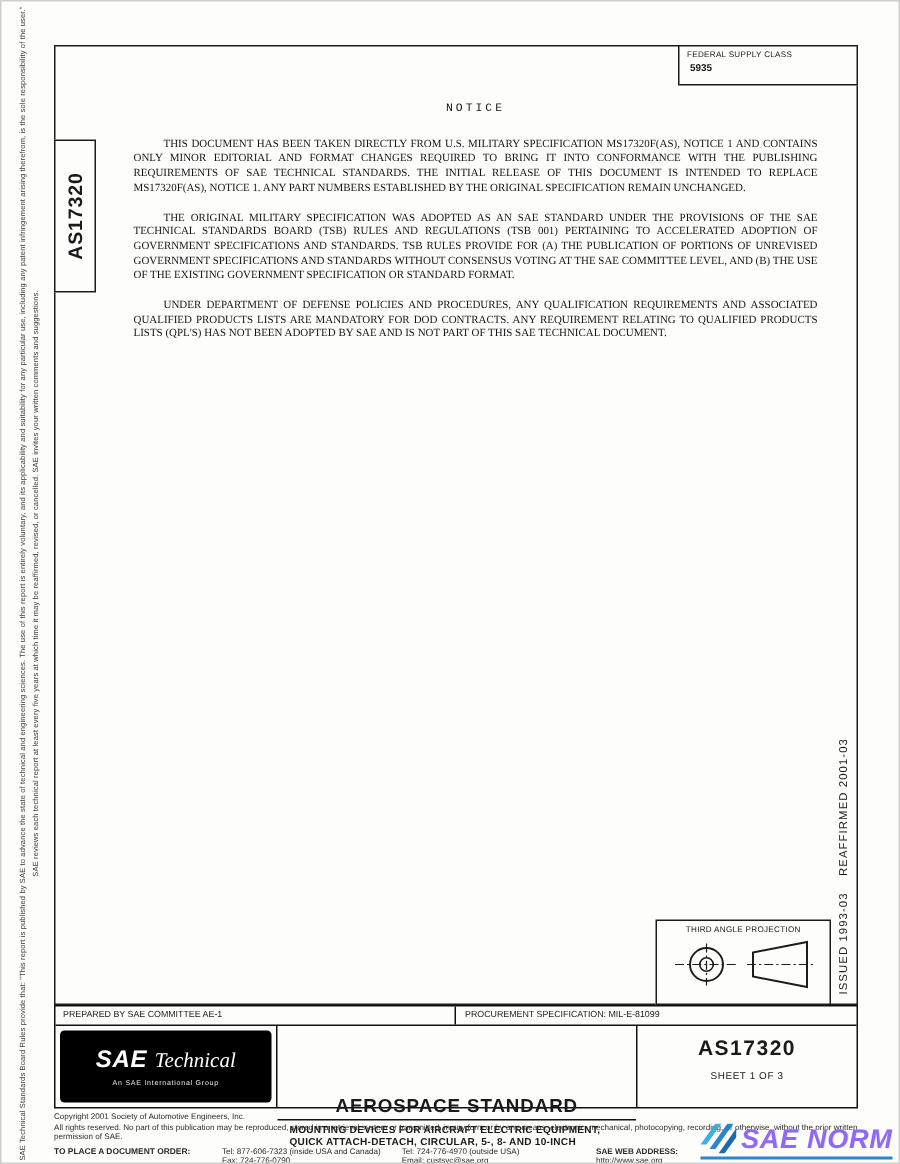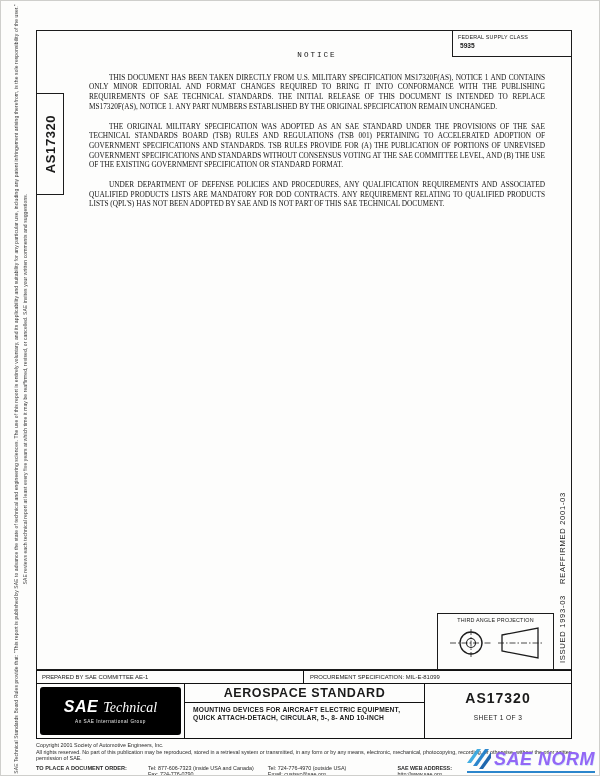--- a/index.html
+++ b/index.html
@@ -18,21 +18,21 @@
   .doc-tab{position:absolute;left:35px;top:92px;width:28px;height:102px;border:1.3px solid #1c1c1c;box-sizing:border-box;background:#fdfdfc;}
   .rot-center{position:absolute;left:50%;top:50%;transform:translate(-50%,-50%) rotate(-90deg);white-space:nowrap;}
   .doc-tab .rot-center{font-weight:bold;font-size:13px;letter-spacing:.6px;}
 
   
   .left-disclaimer{position:absolute;left:19px;top:388px;transform:translate(-50%,-50%) rotate(-90deg);
         display:flex;flex-direction:column;gap:3px;align-items:center;color:#3a3a3a;}
   .left-disclaimer div{white-space:nowrap;font-size:5px;letter-spacing:.1px;}
 
   
-  .notice{position:absolute;left:88px;top:50px;width:456px;
+  .notice{position:absolute;left:88px;top:68px;width:456px;
         font-family:"Liberation Mono","DejaVu Sans Mono",monospace;font-size:7.3px;line-height:9.7px;color:#141414;}
   .notice-heading{text-align:center;font-size:7.6px;letter-spacing:2px;margin-bottom:12px;}
   .notice p{margin:0 0 10px 0;text-indent:20px;text-align:justify;font-family:Liberation Serif, serif;}
 
   
   .vlabel{position:absolute;transform:translate(-50%,-50%) rotate(-90deg);white-space:nowrap;
         font-size:7.6px;letter-spacing:.7px;color:#1c1c1c;}
   .vlabel.reaffirmed{left:561px;top:537px;}
   .vlabel.issued{left:561px;top:628px;}
 
@@ -50,21 +50,21 @@
   .tb-procurement{flex:1;padding-left:6px;}
   .tb-row2{flex:1;display:flex;min-height:0;}
   .tb-logo-cell{width:148px;border-right:1px solid #111;box-sizing:border-box;padding:3px;}
   .sae-logo{background:#000;color:#fff;width:100%;height:100%;box-sizing:border-box;border-radius:3px;
         display:flex;flex-direction:column;align-items:center;justify-content:center;}
   .sae-logo-row{display:flex;align-items:baseline;gap:5px;}
   .sae-logo-sae{font-weight:900;font-style:italic;font-size:16px;letter-spacing:.5px;}
   .sae-logo-aero{font-family:"Liberation Serif",serif;font-style:italic;font-size:14px;}
   .sae-logo-tag{font-size:4.7px;margin-top:3px;letter-spacing:.5px;color:#eee;}
   .tb-center{flex:1;border-right:1px solid #111;box-sizing:border-box;display:flex;flex-direction:column;}
-  .tb-std-type{text-align:center;font-weight:bold;font-size:12.5px;letter-spacing:.6px;padding:2px 0 2px;border-bottom:1px solid #111;}
+  .tb-std-type{text-align:center;font-weight:bold;font-size:12.5px;letter-spacing:.6px;padding:2px 0 2px;border-bottom:1px solid #111;margin-top:44px;}
   .tb-title{font-size:6.7px;font-weight:bold;line-height:8.4px;padding:3px 8px;letter-spacing:.2px;}
   .tb-right{width:146px;text-align:center;}
   .tb-docnum{font-size:14px;font-weight:bold;letter-spacing:1px;margin-top:6px;}
   .tb-sheet{font-size:6.6px;margin-top:8px;letter-spacing:.4px;}
 
   
   .footer{position:absolute;left:35px;top:741px;width:536px;font-size:5.4px;line-height:6.6px;color:#2a2a2a;}
   .order-row{display:flex;margin-top:3px;align-items:flex-start;}
   .o-label{font-weight:bold;font-size:5.6px;width:112px;flex:none;}
   .o-col{margin-right:14px;}

